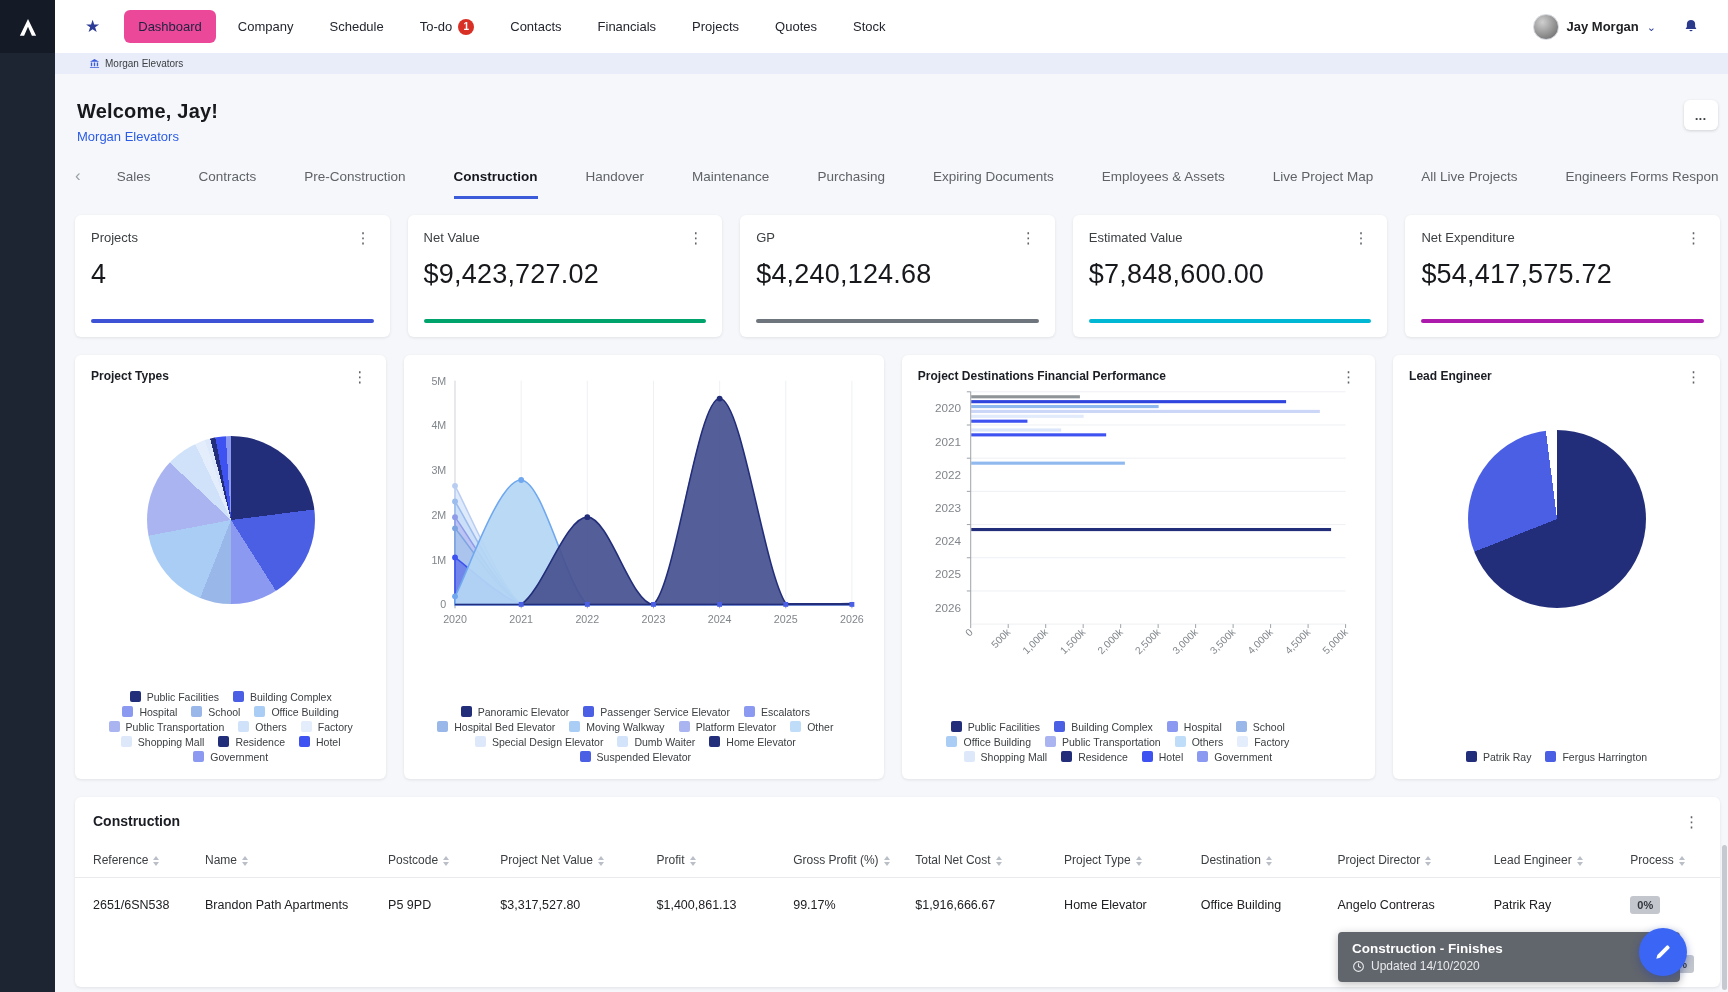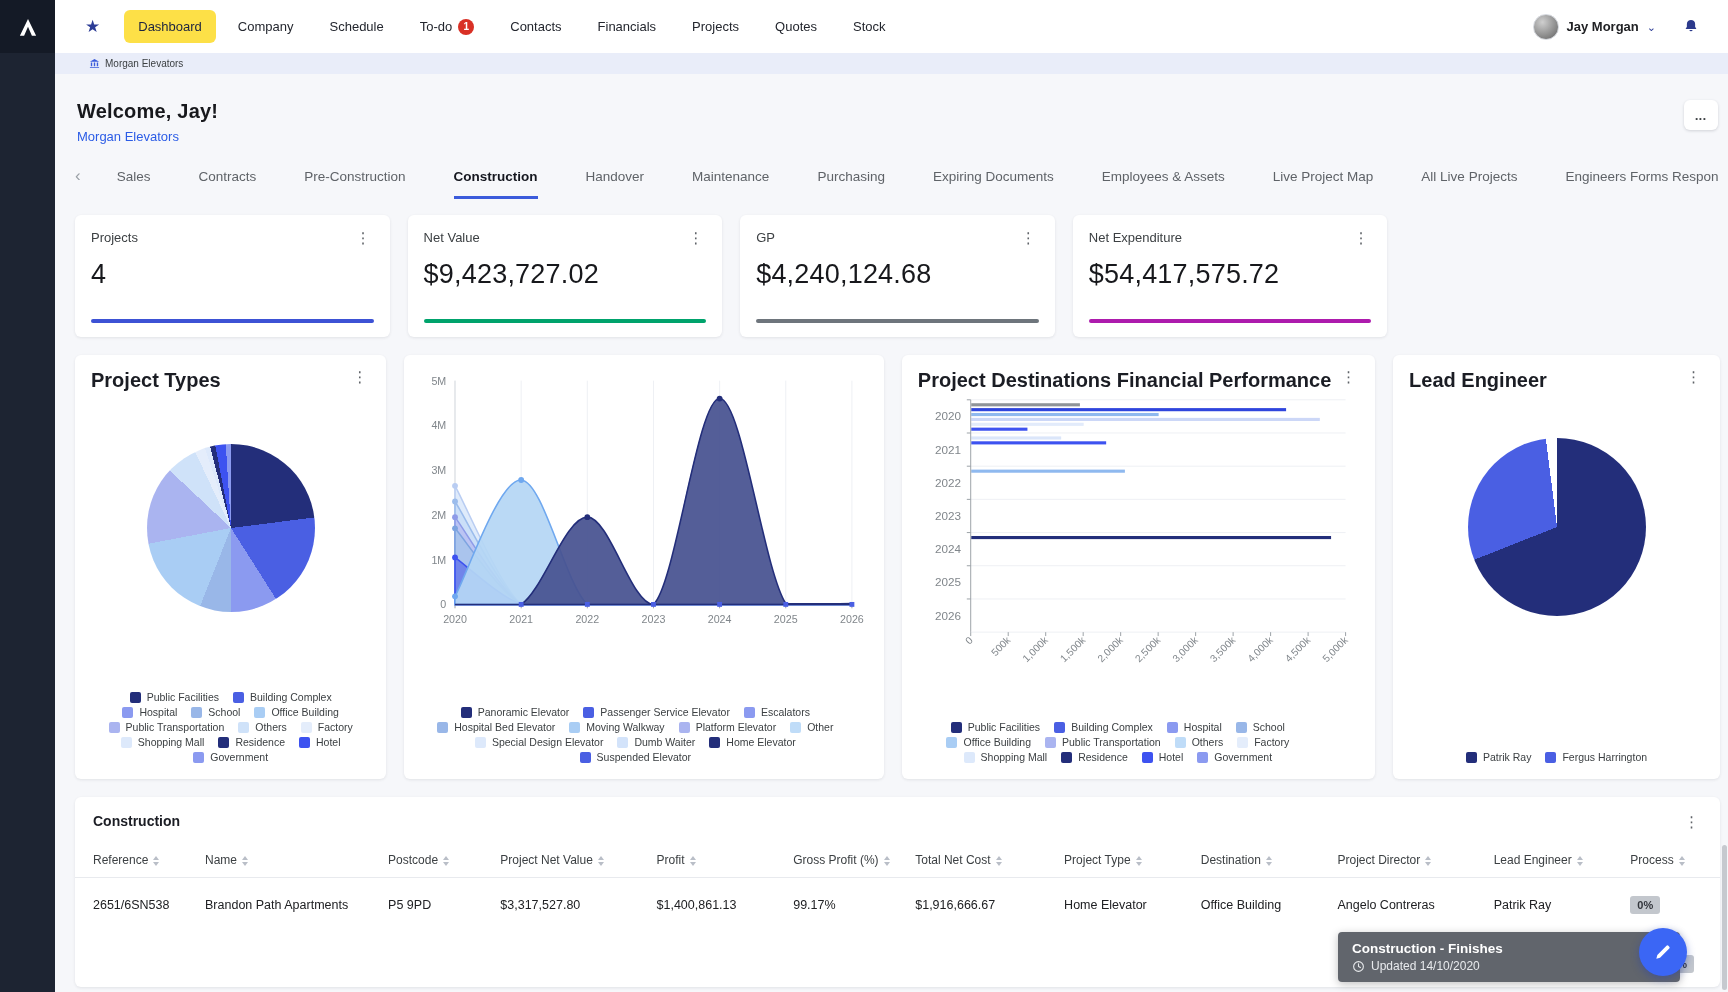--- a/index.html
+++ b/index.html
@@ -9,21 +9,21 @@
   
   .rail { position:absolute; left:0; top:0; width:55px; height:992px; background:#1d2432; z-index:3; }
   .logo { width:55px; height:53px; background:#141a26; display:flex; align-items:center; justify-content:center; cursor:pointer; }
 
   
   .topnav { position:absolute; left:55px; top:0; right:0; height:53px; background:#fff; display:flex; align-items:center; padding:0 28px 0 30px; z-index:2; }
   .star { font-size:17px; color:#2c3c96; margin-right:24px; cursor:pointer; }
   .star::before { content:"★"; }
   .nav-items { display:flex; align-items:center; gap:8px; flex:1; }
   .nav-item { font-size:13px; font-weight:500; color:#23262e; padding:9px 14px; border-radius:6px; cursor:pointer; display:flex; align-items:center; white-space:nowrap; }
-  .nav-item.active { background:#fde047; color:#1b2340; }
+  .nav-item.active { background:#ec4899; color:#1b2340; }
   .badge { background:#d93025; color:#fff; font-size:10px; min-width:16px; height:16px; border-radius:8px; display:inline-flex; align-items:center; justify-content:center; margin-left:6px; padding:0 4px; font-weight:700; }
   .user { display:flex; align-items:center; gap:8px; cursor:pointer; margin-right:26px; }
   .avatar { width:26px; height:26px; border-radius:50%; background:radial-gradient(circle at 35% 30%, #cfcfcf, #8d8d8d 60%, #5f5f5f); border:1px solid #d5d8de; }
   .uname { font-size:13px; font-weight:600; color:#202124; }
   .chev { color:#2c3c96; font-size:11px; margin-top:2px; }
   .chev::before { content:"\2304"; }
   .bell { cursor:pointer; display:flex; }
 
   
   .crumb { position:absolute; left:55px; top:53px; right:0; height:21px; background:#e9edf9; display:flex; align-items:center; gap:5px; padding:0 34px; z-index:2; }
@@ -50,28 +50,28 @@
   .kpi-top { display:flex; justify-content:space-between; align-items:flex-start; }
   .kpi-label { font-size:13px; color:#3c4043; font-weight:500; }
   .kebab { color:#5f6368; cursor:pointer; font-size:15px; line-height:1; padding:0 3px; }
   .kebab::before { content:"\22EE"; }
   .kpi-value { font-size:27px; font-weight:500; color:#17181c; margin-top:14px; letter-spacing:.2px; white-space:nowrap; }
   .kpi-accent { height:4px; border-radius:2px; margin-top:auto; }
 
   .charts-row { display:grid; grid-template-columns:1fr 1.54fr 1.52fr 1.05fr; gap:18px; margin-top:18px; height:424px; }
   .chart-card { padding:14px 16px; display:flex; flex-direction:column; overflow:hidden; }
   .card-head { display:flex; justify-content:space-between; align-items:flex-start; }
-  .card-head h3 { font-size:20px; font-weight:600; color:#1b1d24; }
+  .card-head h3 { font-size:12px; font-weight:600; color:#1b1d24; }
 
   .pie { border-radius:50%; }
   #pie-types { width:168px; height:168px; margin:52px auto 0 auto; }
   #pie-lead { width:178px; height:178px; margin:46px auto 0 auto; }
 
   .legend { display:flex; flex-wrap:wrap; justify-content:center; column-gap:14px; row-gap:3px; margin-top:auto; padding-bottom:2px; }
-  .leg-item { display:flex; align-items:flex-end; gap:6px; cursor:pointer; }
+  .leg-item { display:flex; align-items:flex-start; gap:6px; cursor:pointer; }
   .leg-item .lab { font-size:10.5px; color:#3c4043; }
   .sw { width:11px; height:11px; border-radius:2px; flex:none; }
   .sw.dotted { background-image:radial-gradient(rgba(255,255,255,.9) 1px, transparent 1.3px); background-size:3.5px 3.5px; }
   #legend-types { max-width:250px; margin-left:auto; margin-right:auto; }
   #legend-exp { max-width:430px; }
   #legend-dest { max-width:400px; }
 
   svg.chart { display:block; width:100%; }
 
   .table-card { margin-top:18px; padding:16px 0 0 0; min-height:190px; position:relative; }
@@ -207,20 +207,28 @@
           <div class="kpi-value">$9,423,727.02</div>
           <div class="kpi-accent" style="background: rgb(0, 163, 108);"></div>
         </div>
         <div class="card kpi">
           <div class="kpi-top">
             <span class="kpi-label">GP</span>
             <span class="kebab"></span>
           </div>
           <div class="kpi-value">$4,240,124.68</div>
           <div class="kpi-accent" style="background: rgb(110, 117, 124);"></div>
+        </div>
+        <div class="card kpi">
+          <div class="kpi-top">
+            <span class="kpi-label">Estimated Value</span>
+            <span class="kebab"></span>
+          </div>
+          <div class="kpi-value">$7,848,600.00</div>
+          <div class="kpi-accent" style="background: rgb(0, 184, 212);"></div>
         </div>
         <div class="card kpi">
           <div class="kpi-top">
             <span class="kpi-label">Net Expenditure</span>
             <span class="kebab"></span>
           </div>
           <div class="kpi-value">$54,417,575.72</div>
           <div class="kpi-accent" style="background: rgb(173, 27, 173);"></div>
         </div>
       </section>

